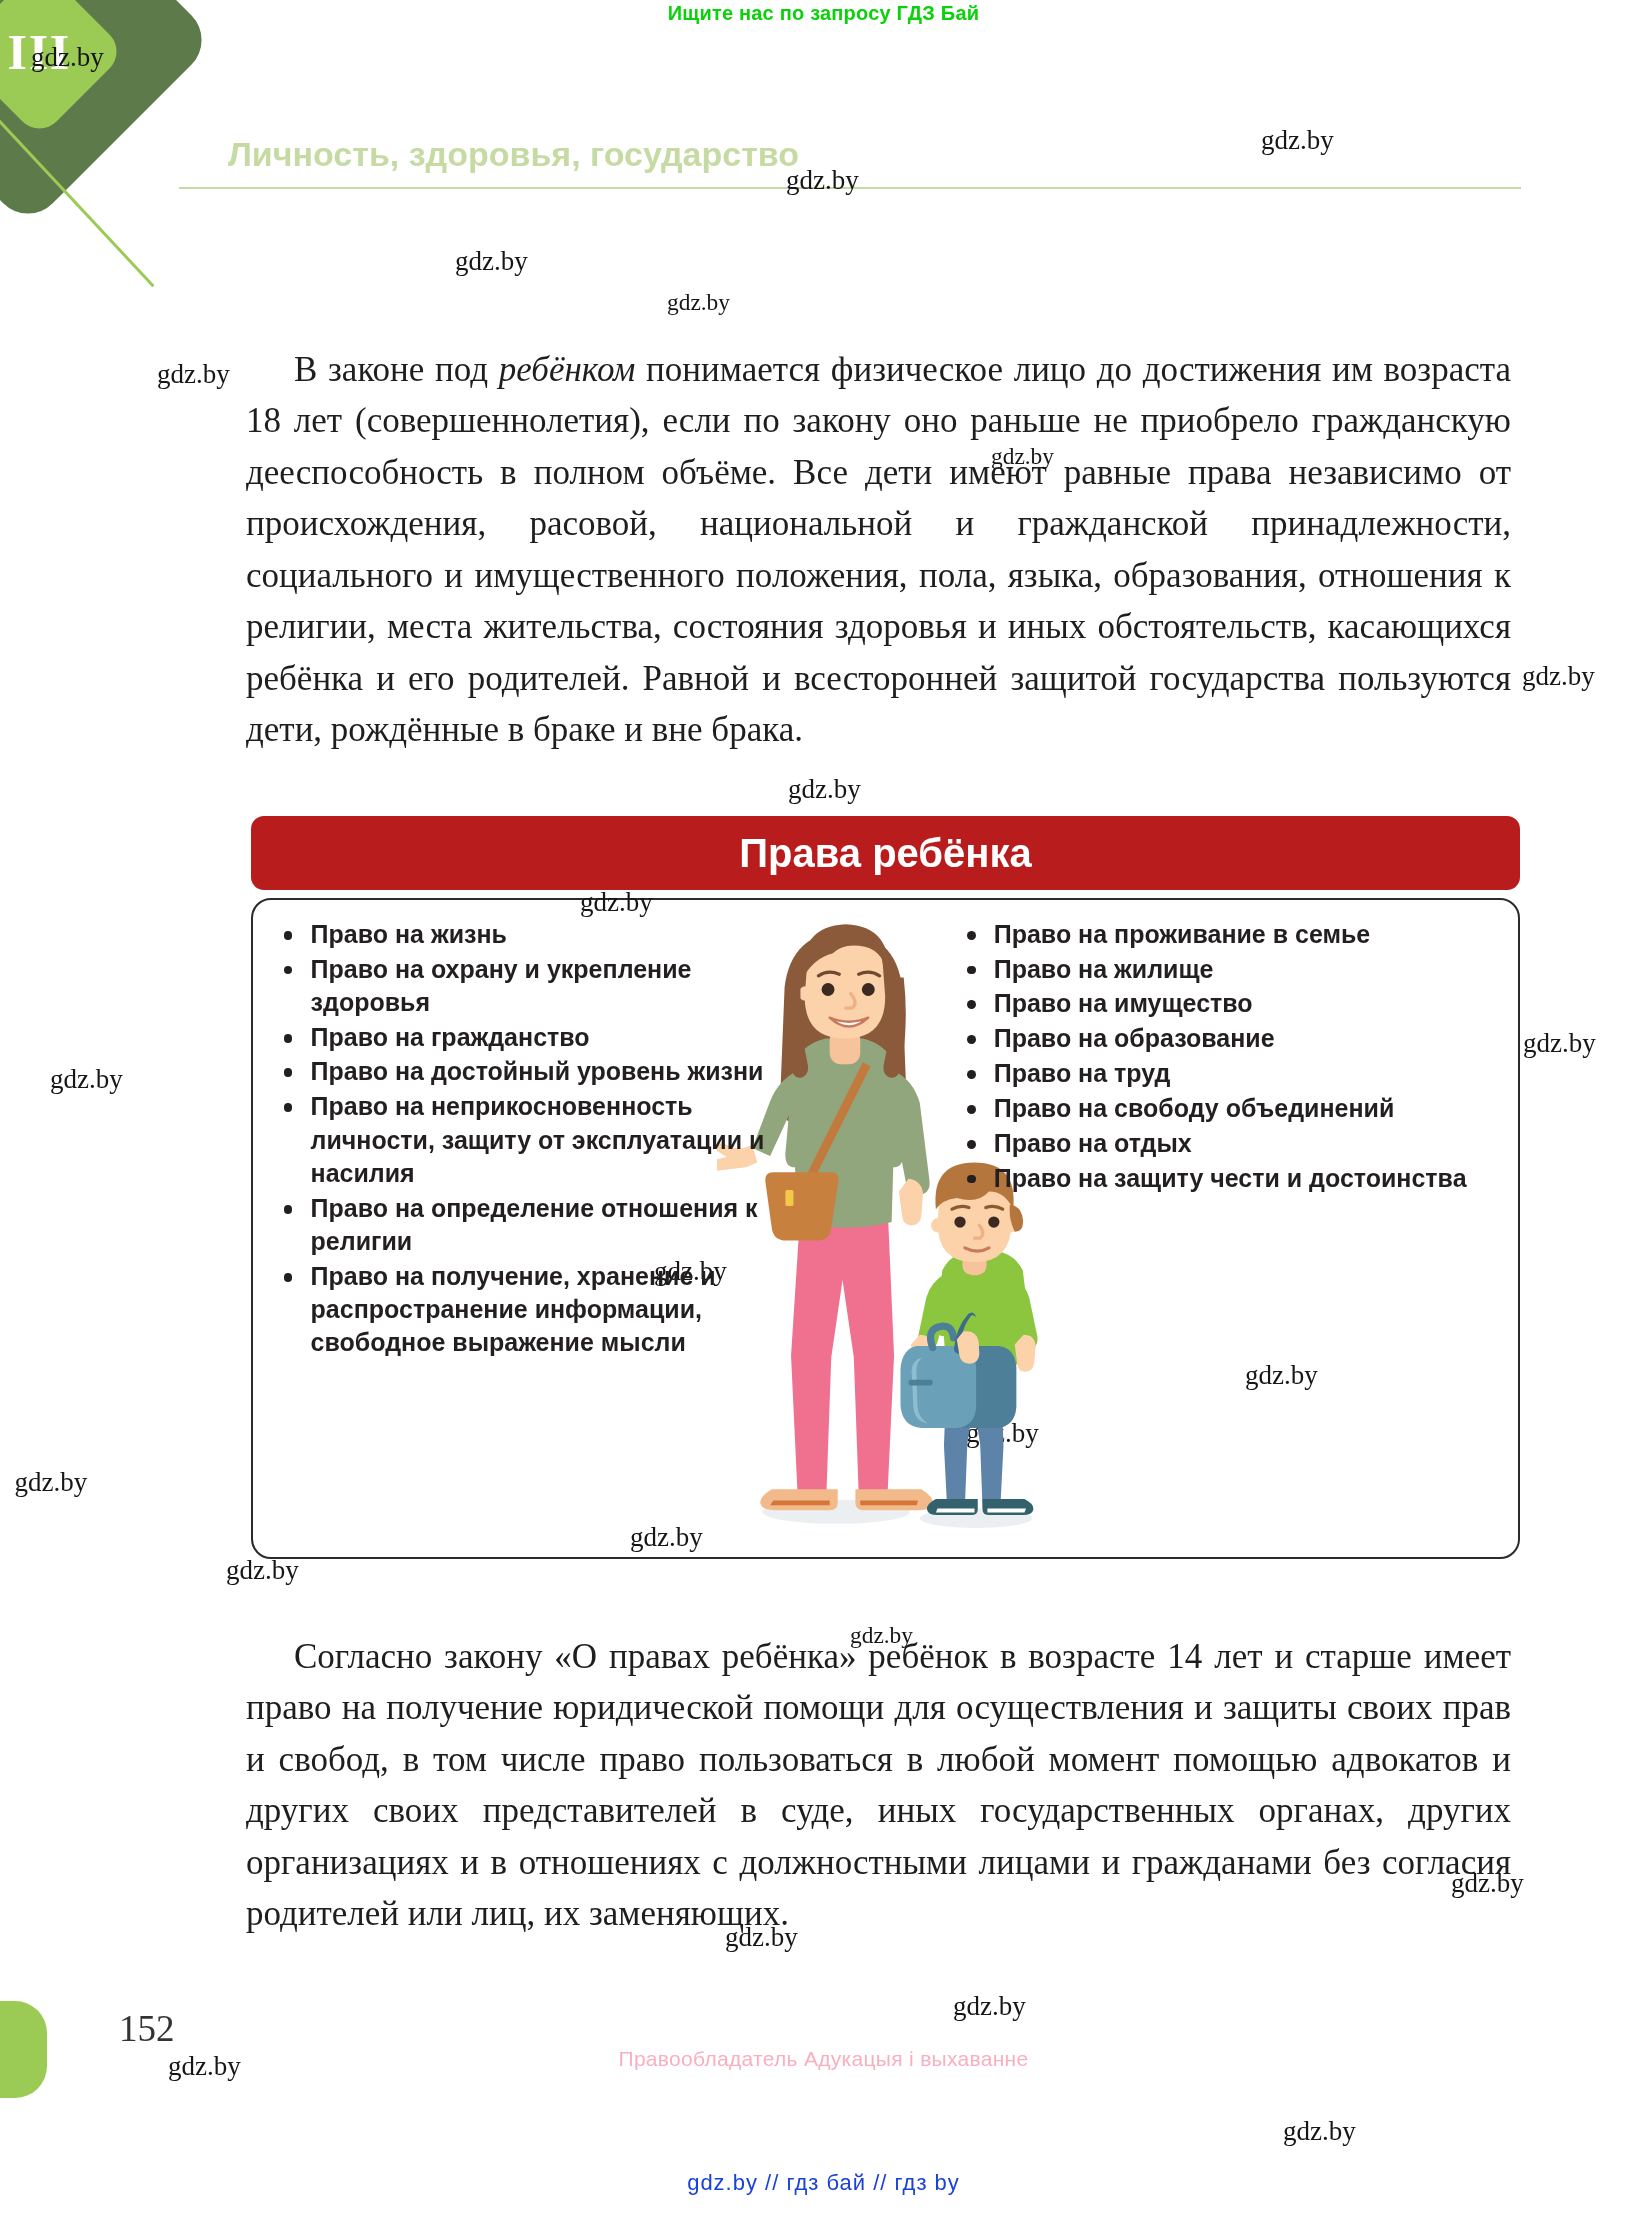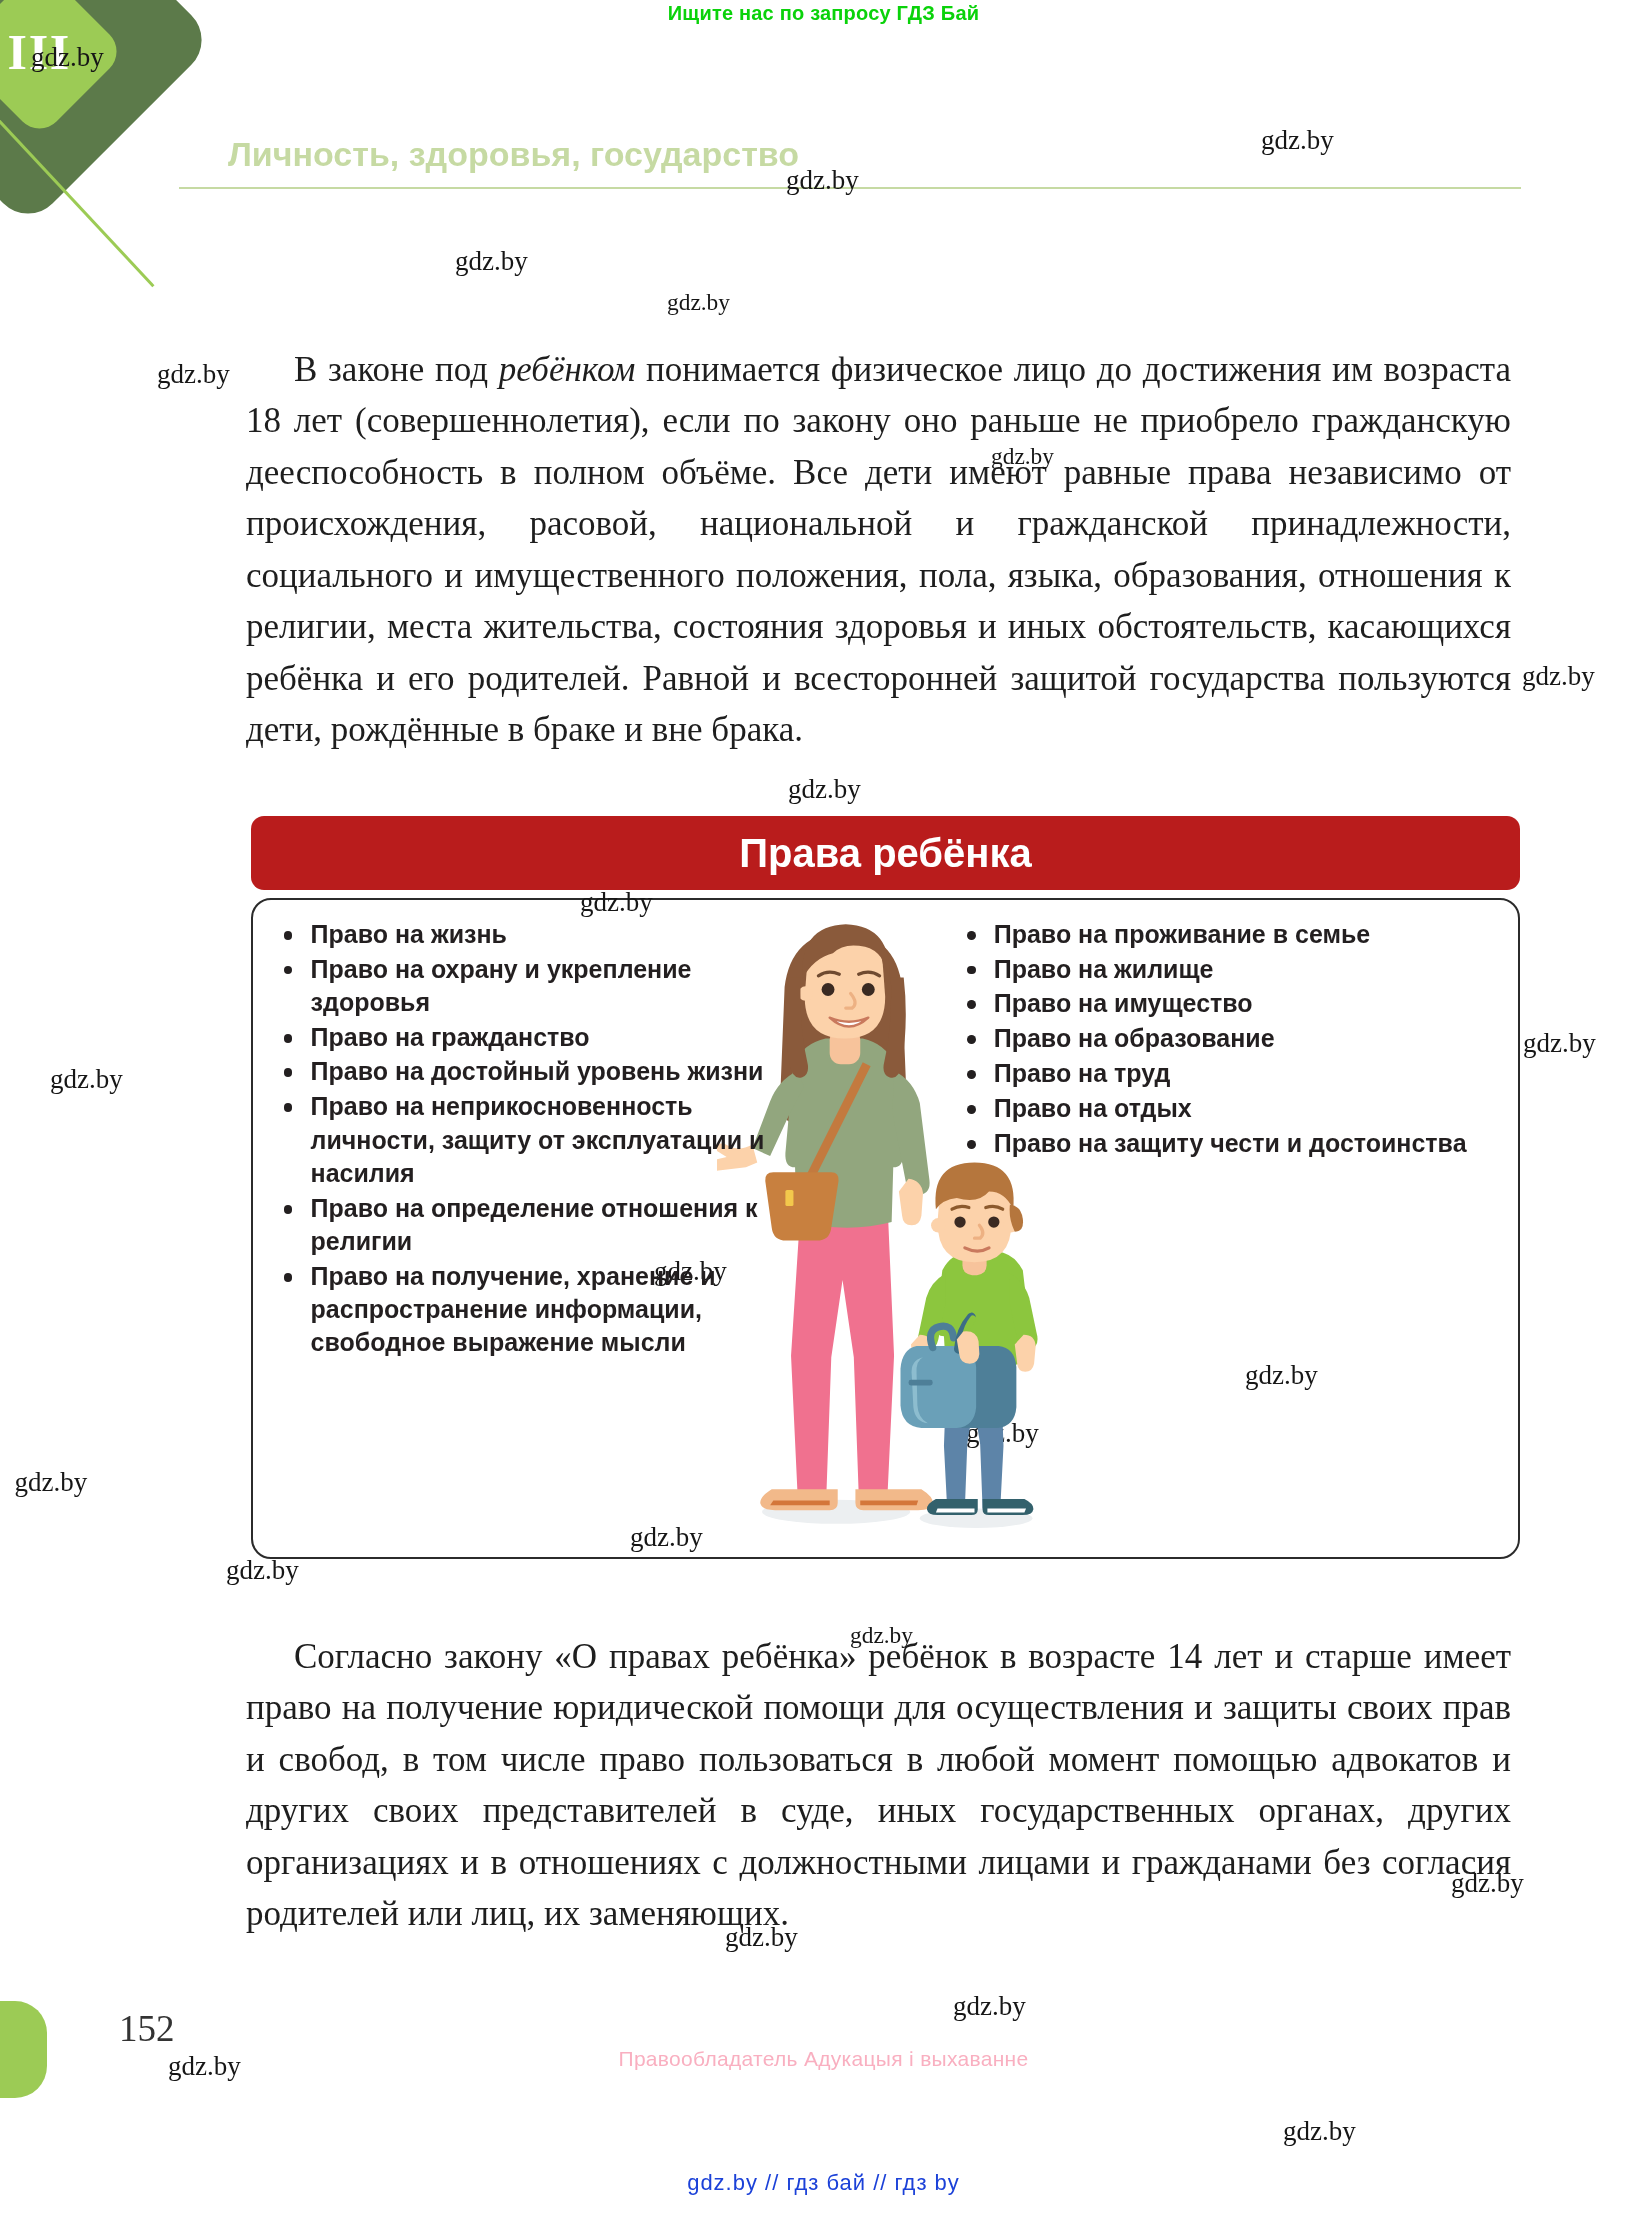--- a/index.html
+++ b/index.html
@@ -352,20 +352,21 @@
       </svg>
     </div>
 
     <div class="rights-col right">
       <ul class="rights-list">
         <li>Право на проживание в семье</li>
         <li>Право на жилище</li>
         <li>Право на имущество</li>
         <li>Право на образование</li>
         <li>Право на труд</li>
+        <li>Право на свободу объединений</li>
         <li>Право на отдых</li>
         <li>Право на защиту чести и достоинства</li>
       </ul>
     </div>
 
   </div>
 </div>
 
 <p class="para" id="para-2">Согласно закону «О правах ребёнка» ребёнок в возрасте 14 лет и старше имеет право на получение юридической помощи для осуществления и защиты своих прав и свобод, в том числе право пользоваться в любой момент помощью адвокатов и других своих представителей в суде, иных государственных органах, других организациях и в отношениях с должностными лицами и гражданами без согласия родителей или лиц, их заменяющих.</p>
 

